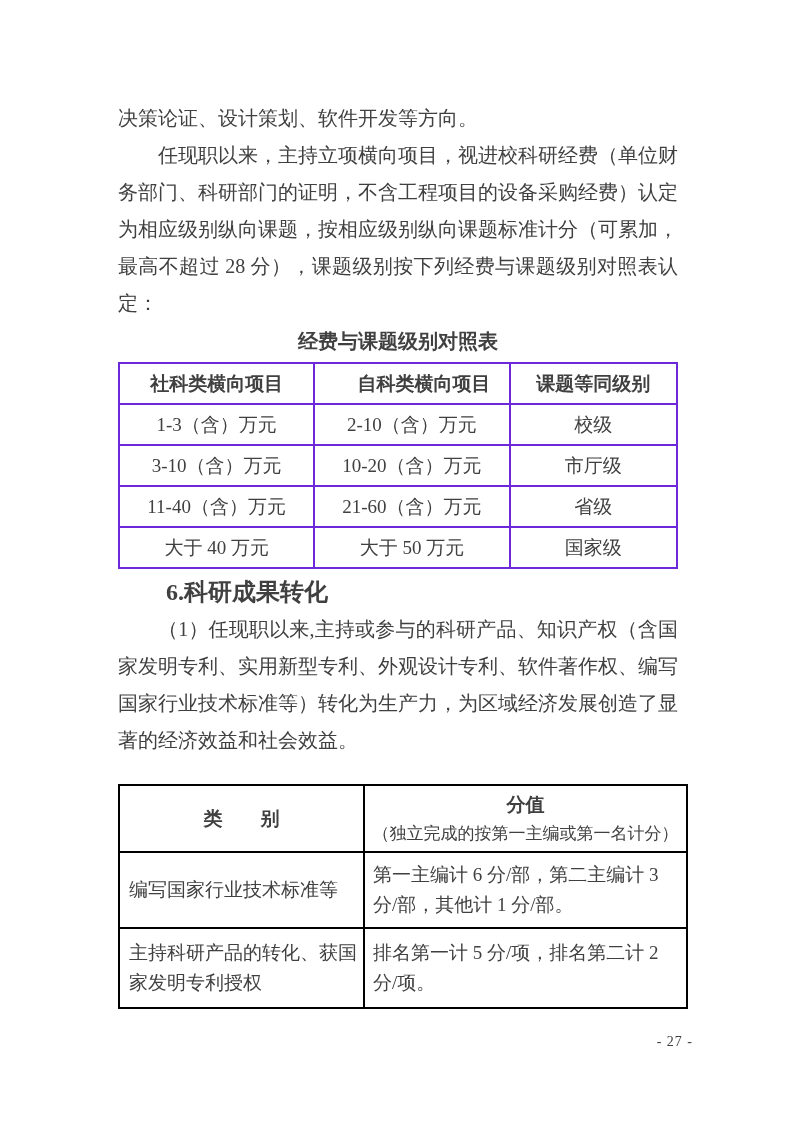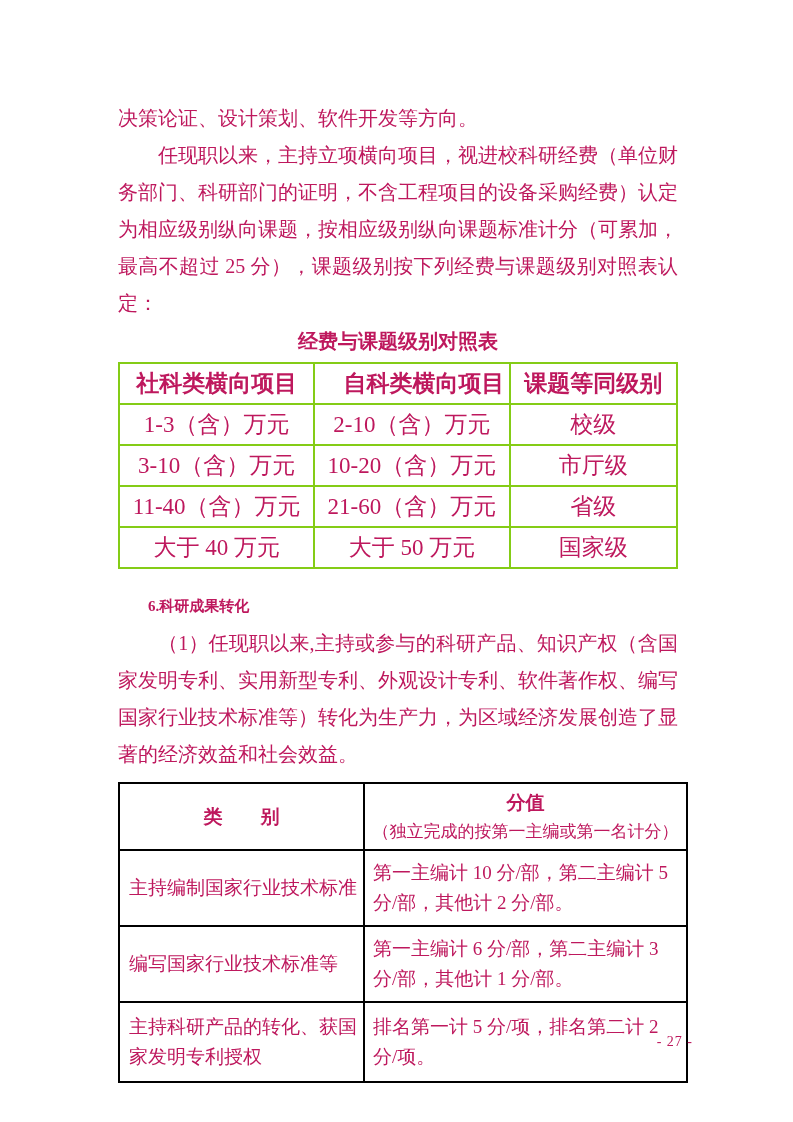--- a/index.html
+++ b/index.html
@@ -3,21 +3,21 @@
 <meta charset="utf-8">
 <style>
   * { margin: 0; padding: 0; box-sizing: border-box; }
   html, body { background: #ffffff; }
   .page {
     position: relative;
     width: 793px;
     height: 1122px;
     background: #ffffff;
     font-family: "Liberation Serif", "DejaVu Serif", serif;
-    color: #be185d;
+    color: #404040;
     overflow: hidden;
   }
   .content {
     position: absolute;
     left: 118px;
     top: 100px;
     width: 560px;
   }
   .para {
     font-size: 20px;
@@ -28,38 +28,38 @@
   .indent { text-indent: 2em; }
   .table-title {
     font-size: 20px;
     font-weight: bold;
     text-align: center;
     margin: 6px 0 7px 0;
   }
   table { border-collapse: collapse; }
   .t1 { width: 100%; }
   .t1 th, .t1 td {
-    border: 2px solid #84cc16;
+    border: 2px solid #6d28d9;
     height: 41px;
     text-align: center;
     vertical-align: middle;
-    font-size: 23px;
+    font-size: 19px;
   }
   .t1 th { font-weight: bold; }
   .t1 .c1 { width: 35%; }
   .t1 .c2 { width: 35%; padding-left: 24px; }
   .t1 .c3 { width: 30%; }
   .section-heading {
-    font-size: 15px;
+    font-size: 24px;
     font-weight: bold;
     line-height: 37px;
     text-indent: 2em;
-    margin-top: 19px;
+    margin-top: 5px;
   }
-  .t2 { width: 570px; margin-top: 9px; }
+  .t2 { width: 570px; margin-top: 25px; }
   .t2 th, .t2 td {
     border: 2px solid #000;
     font-size: 19px;
     vertical-align: middle;
   }
   .t2 th { font-weight: bold; text-align: center; padding: 6px 4px; }
   .t2 .catcol { width: 245px; }
   .t2 .score-note { font-size: 17px; font-weight: normal; margin-top: 4px; }
   .t2 td.cat { padding: 9px 6px 9px 9px; line-height: 30px; text-align: left; }
   .t2 td.score { padding: 7px 8px; line-height: 30px; text-align: left; }
@@ -72,21 +72,21 @@
   }
 </style>
 </head>
 <body>
 
 <div class="page">
   <div class="content">
 
     <p class="para">决策论证、设计策划、软件开发等方向。</p>
 
-    <p class="para indent">任现职以来，主持立项横向项目，视进校科研经费（单位财务部门、科研部门的证明，不含工程项目的设备采购经费）认定为相应级别纵向课题，按相应级别纵向课题标准计分（可累加，最高不超过 25 分），课题级别按下列经费与课题级别对照表认定：</p>
+    <p class="para indent">任现职以来，主持立项横向项目，视进校科研经费（单位财务部门、科研部门的证明，不含工程项目的设备采购经费）认定为相应级别纵向课题，按相应级别纵向课题标准计分（可累加，最高不超过 28 分），课题级别按下列经费与课题级别对照表认定：</p>
 
     <div class="table-title">经费与课题级别对照表</div>
 
     <table class="t1">
       <thead>
         <tr>
           <th class="c1">社科类横向项目</th>
           <th class="c2">自科类横向项目</th>
           <th class="c3">课题等同级别</th>
         </tr>
@@ -124,24 +124,20 @@
         <tr>
           <th class="catcol">类　　别</th>
           <th>
             <div>分值</div>
             <div class="score-note">（独立完成的按第一主编或第一名计分）</div>
           </th>
         </tr>
       </thead>
       <tbody>
         <tr>
-          <td class="cat">主持编制国家行业技术标准</td>
-          <td class="score">第一主编计 10 分/部，第二主编计 5 分/部，其他计 2 分/部。</td>
-        </tr>
-        <tr>
           <td class="cat">编写国家行业技术标准等</td>
           <td class="score">第一主编计 6 分/部，第二主编计 3 分/部，其他计 1 分/部。</td>
         </tr>
         <tr>
           <td class="cat">主持科研产品的转化、获国家发明专利授权</td>
           <td class="score">排名第一计 5 分/项，排名第二计 2 分/项。</td>
         </tr>
       </tbody>
     </table>
 

